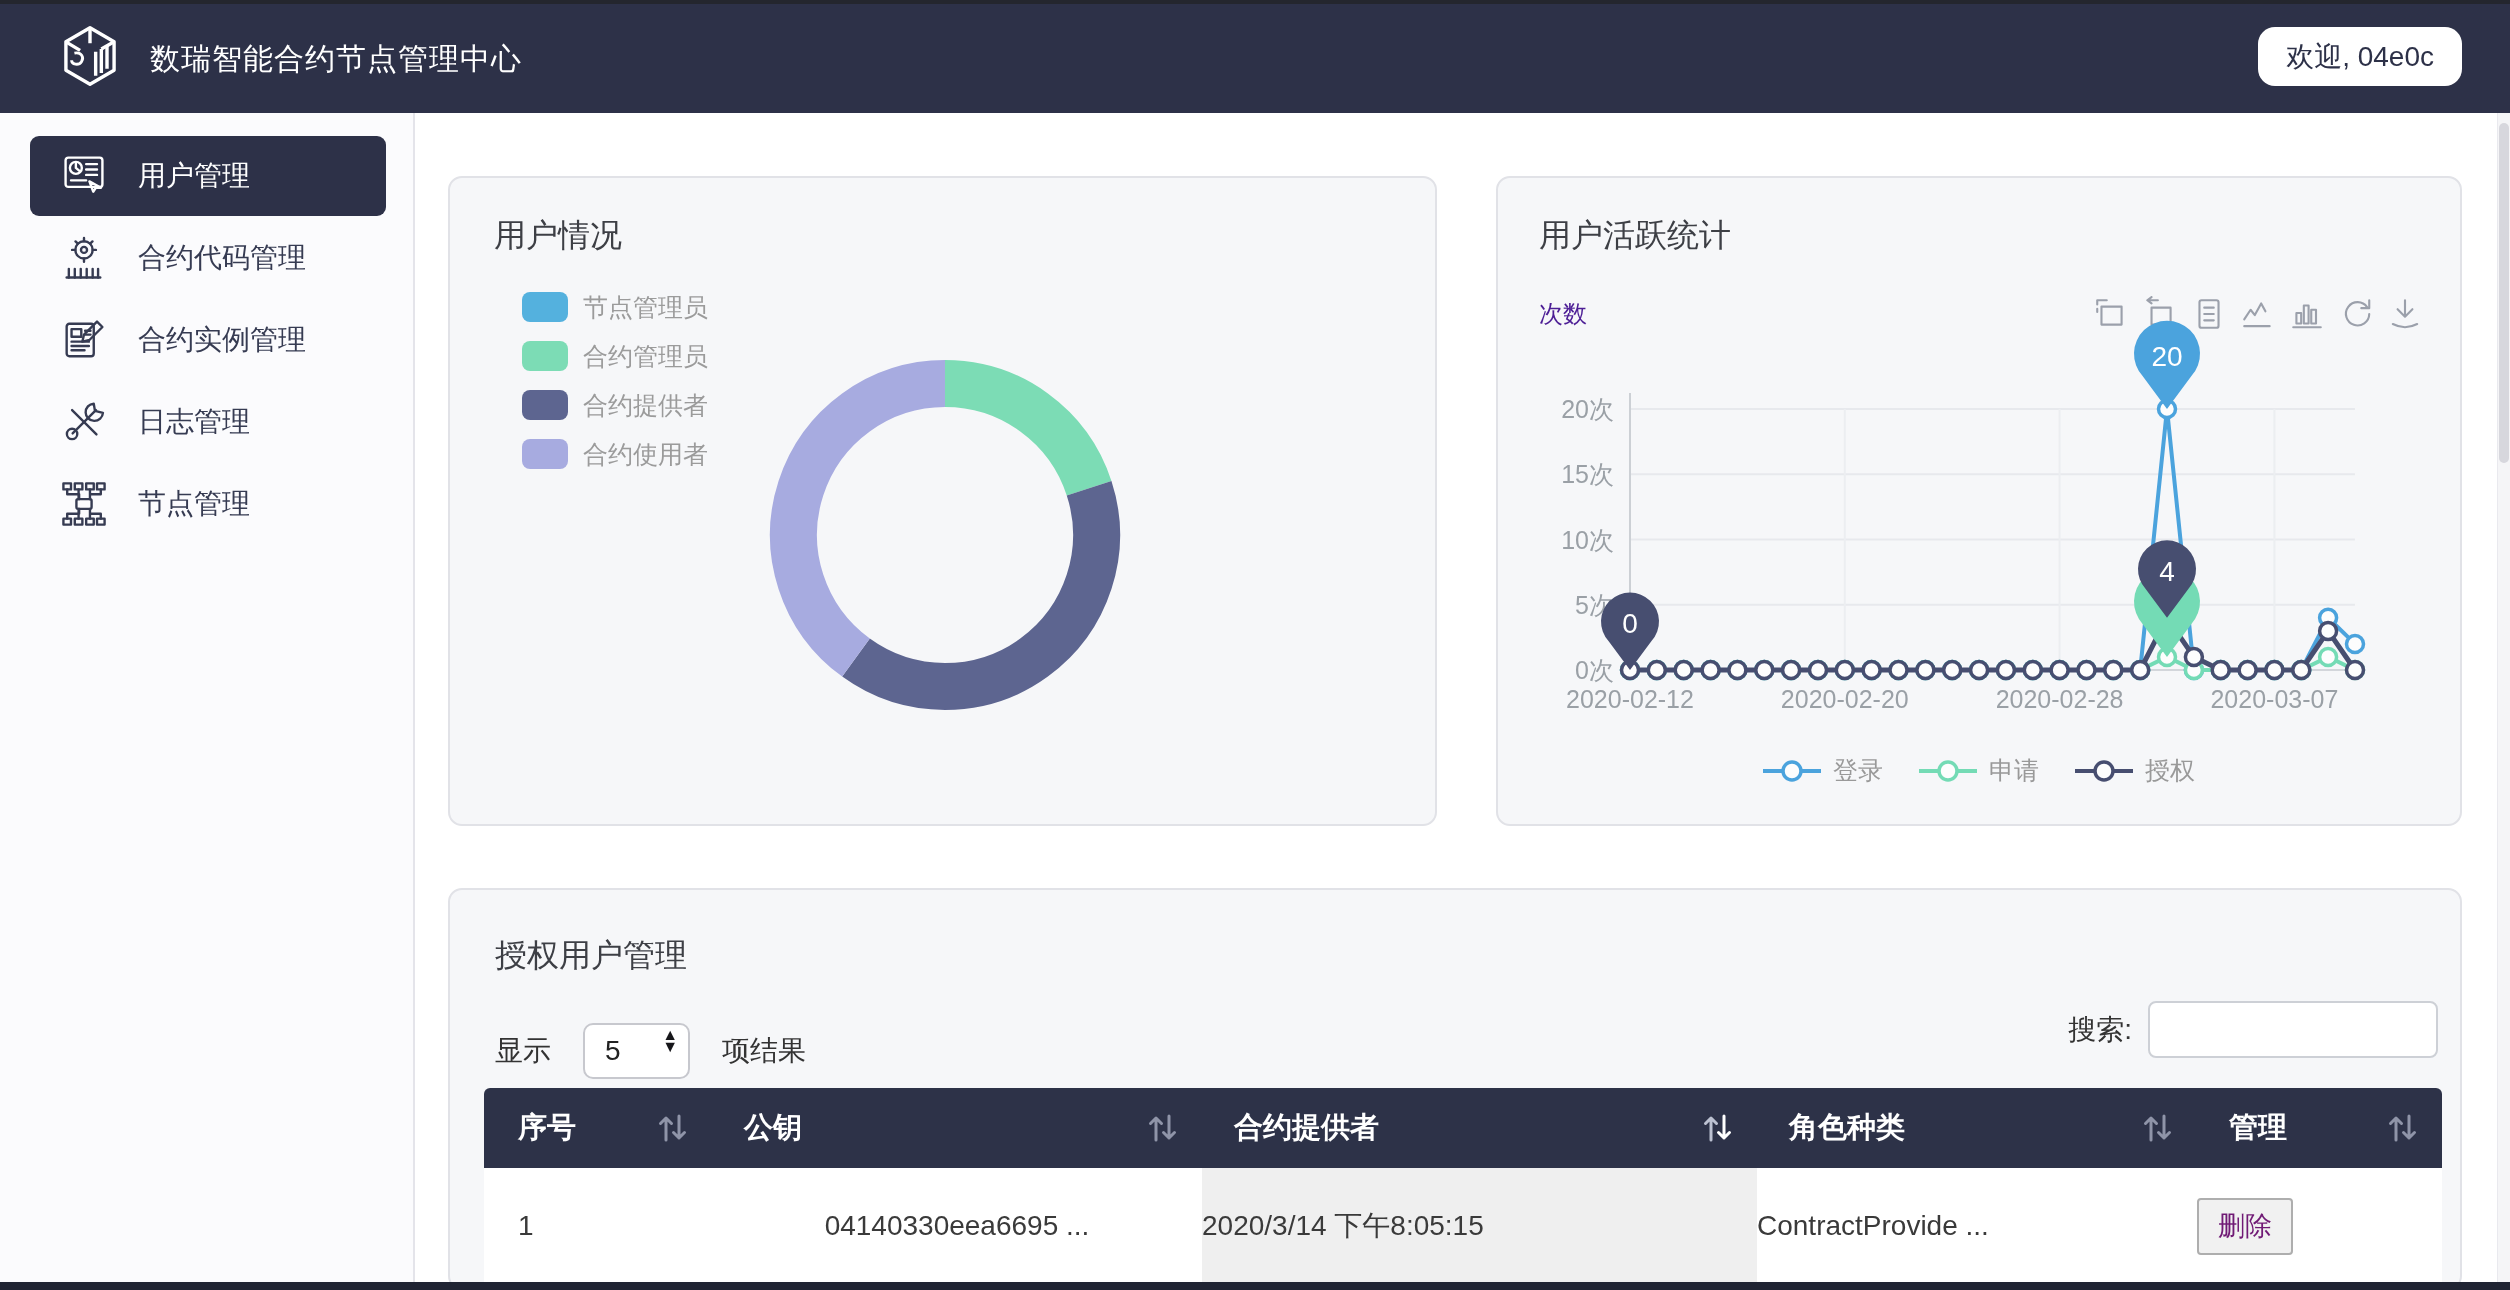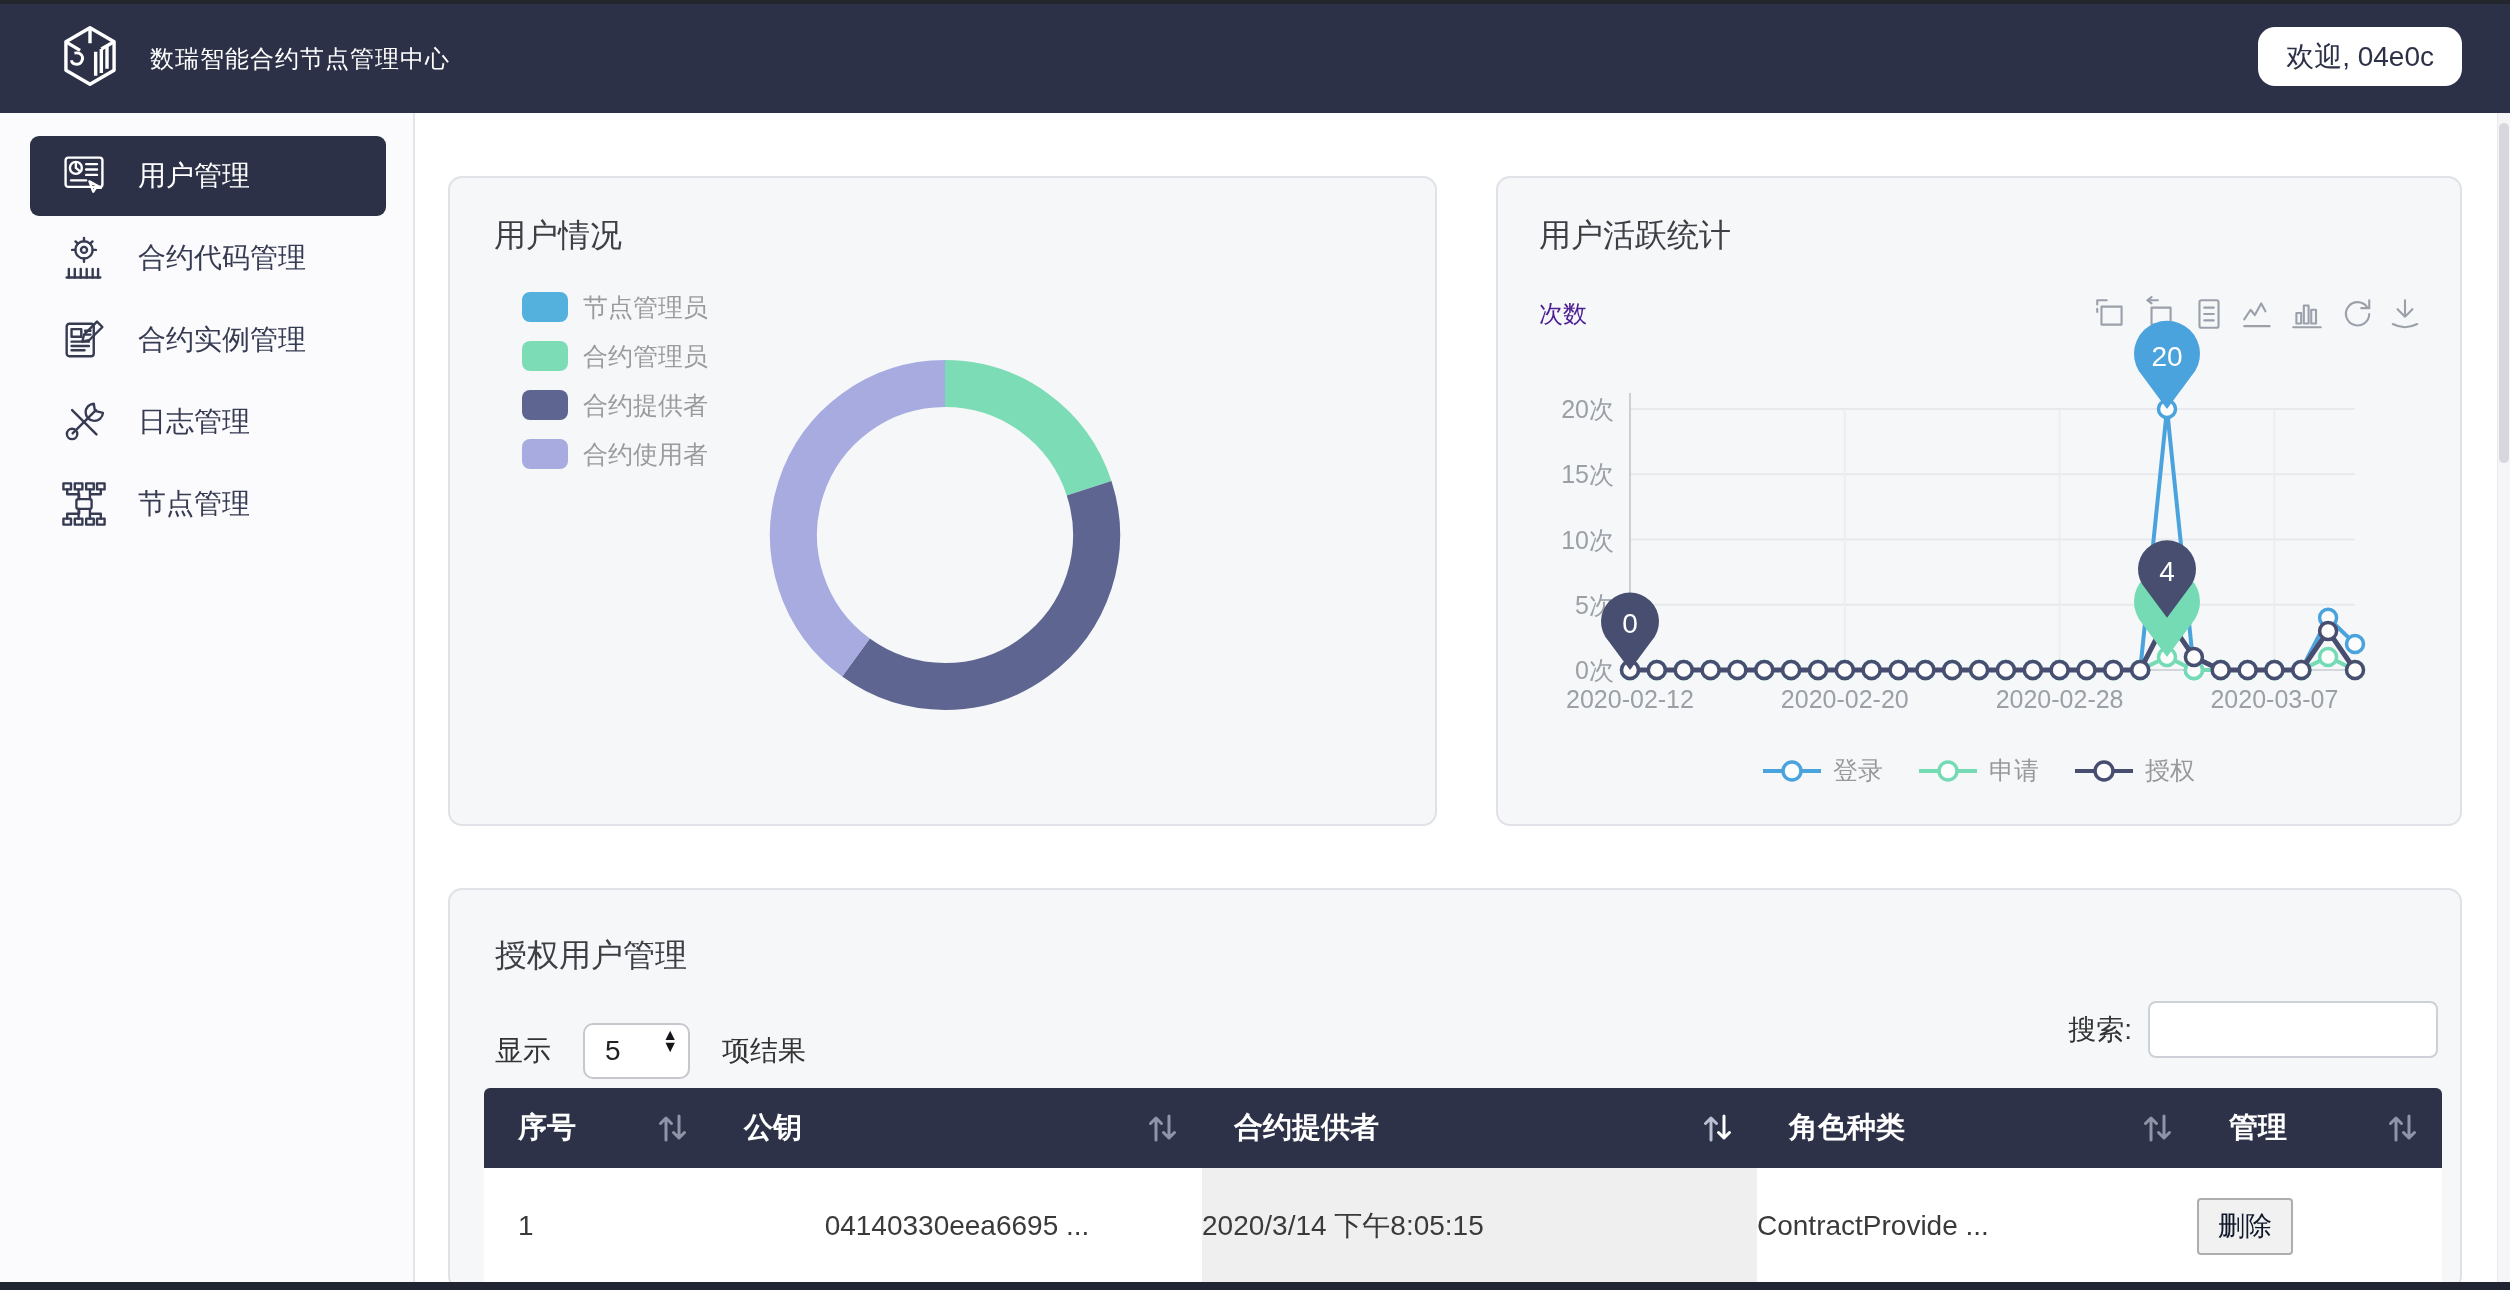--- a/index.html
+++ b/index.html
@@ -5,21 +5,21 @@
   * { margin:0; padding:0; box-sizing:border-box; }
   html,body { width:2510px; height:1290px; overflow:hidden; background:#fff;
     font-family:"Liberation Sans","DejaVu Sans",sans-serif; }
   #page { position:relative; width:2510px; height:1290px; background:#ffffff; }
 
   
   #navbar { position:absolute; left:0; top:0; width:2510px; height:113px; background:#2d3148; }
   #navbar .topstrip { position:absolute; left:0; top:0; width:100%; height:4px; background:#24262e; }
   #logo { position:absolute; left:56px; top:22px; width:68px; height:68px; color:#fff; }
   #nav-title { position:absolute; left:150px; top:0; height:88px; line-height:117px;
-    color:#ffffff; font-size:24px; letter-spacing:1px; }
+    color:#ffffff; font-size:30px; letter-spacing:1px; }
   #welcome-btn { position:absolute; right:48px; top:27px; height:59px; padding:0 28px;
     background:#ffffff; border-radius:17px; color:#2d3148; font-size:28px; line-height:59px;
     border:none; cursor:pointer; }
 
   
   #sidebar { position:absolute; left:0; top:113px; width:415px; height:1177px;
     background:#fbfbfd; border-right:2px solid #e4e4ea; }
   .side-item { position:absolute; left:30px; width:356px; height:80px; display:flex;
     align-items:center; gap:28px; padding-left:28px; border-radius:9px; cursor:pointer;
     color:#363b52; }
@@ -70,21 +70,21 @@
     text-align:left; height:80px; padding-left:32px; position:relative; cursor:pointer; }
   #data-table th:first-child { padding-left:34px; border-top-left-radius:6px; }
   #data-table th:last-child { border-top-right-radius:6px; }
   .sort-icon { position:absolute; right:24px; top:22px; width:32px; height:36px; }
   #data-table td { height:117px; font-size:28px; color:#3a3a3a; 
     background:#fff; border-bottom:2px solid #dddde2; }
   #data-table td:first-child { padding-left:34px; }
   #data-table td.sorted { background:#efefef; }
   #data-table td.center { text-align:center; padding-left:0; }
   .delete-btn { min-width:96px; height:57px; background:#f1f1f1; border:2px solid #aeaeae;
-    border-radius:4px; font-size:27px; color:#0f172a; cursor:pointer;
+    border-radius:4px; font-size:27px; color:#701a75; cursor:pointer;
     font-family:"Liberation Sans","DejaVu Sans",sans-serif; }
 
   #bottom-strip { position:absolute; left:0; top:1282px; width:2510px; height:8px;
     background:#202433; z-index:60; }
   #scroll-track { position:absolute; right:0; top:113px; width:13px; height:1177px;
     background:#f5f5f7; border-left:1px solid #e9e9ee; }
   #scroll-thumb { position:absolute; right:1px; top:10px; width:10px; height:340px;
     border-radius:5px; background:#d7d7dd; }
   text { font-family:"Liberation Sans","DejaVu Sans",sans-serif; }
 </style>

